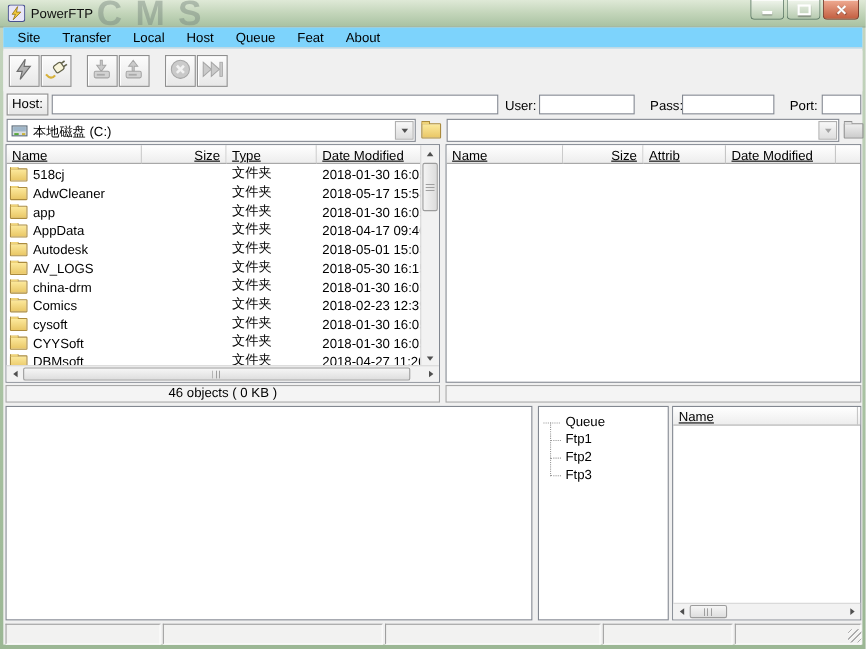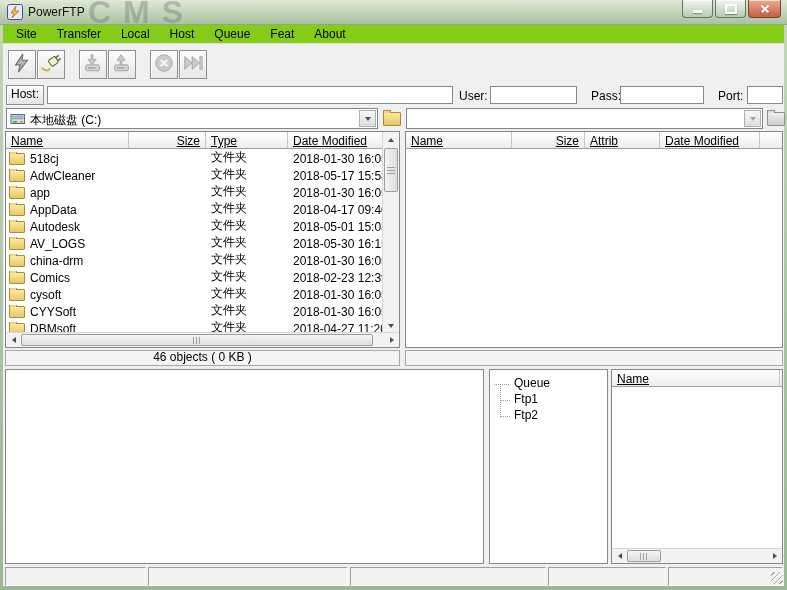--- a/index.html
+++ b/index.html
@@ -24,21 +24,21 @@
        background:linear-gradient(#f0f5ec,#b7cbb0);box-shadow:inset 0 1px 0 #ffffffaa;}
   .wbtn.close{background:linear-gradient(#efab92,#c35f41);border-color:#7c4030;width:31px;}
   .glyph-min{width:9px;height:3px;background:#fff;box-shadow:0 1px 1px #00000055;margin-top:6px;}
   .glyph-max{width:8px;height:6px;border:2px solid #fff;box-shadow:0 1px 1px #00000055;}
   .glyph-close{position:relative;width:10px;height:10px;}
   .glyph-close::before,.glyph-close::after{content:"";position:absolute;left:4px;top:0;
        width:2px;height:10px;background:#fff;box-shadow:0 1px 1px #00000066;}
   .glyph-close::before{transform:rotate(45deg);} .glyph-close::after{transform:rotate(-45deg);}
 
   
-  .menubar{position:absolute;left:3px;top:25px;width:781px;height:19px;background:#84cc16;
+  .menubar{position:absolute;left:3px;top:25px;width:781px;height:19px;background:#7dd3fc;
        border-bottom:1px solid #dcdcdc;display:flex;align-items:center;padding-left:3px;box-sizing:border-box;}
   .menu-item{padding:3px 10px;white-space:nowrap;}
 
   
   .toolbar{position:absolute;left:3px;top:46px;width:781px;height:37px;background:#f0f0f0;
        display:flex;align-items:center;padding-left:5px;box-sizing:border-box;}
   .tbtn{width:28px;height:29px;margin-right:1px;display:flex;align-items:center;justify-content:center;
        background:linear-gradient(#fcfcfc,#e7e7e7);border:1px solid #8f8f8f;box-shadow:inset 1px 1px 0 #fff;box-sizing:border-box;}
   .tbtn.group-start{margin-left:13px;}
 
@@ -389,20 +389,21 @@
 </div>
 
 <div class="strip" id="local-strip">46 objects ( 0 KB )</div>
 <div class="strip" id="remote-strip"></div>
 
 <div id="log-panel"></div>
 <div id="queue-tree">
     <div class="tree-item"><span class="tree-stub"></span><span>Queue</span></div>
     <div class="tree-item"><span class="tree-stub"></span><span>Ftp1</span></div>
     <div class="tree-item"><span class="tree-stub"></span><span>Ftp2</span></div>
+    <div class="tree-item"><span class="tree-stub"></span><span>Ftp3</span></div>
   </div>
 <div id="bottom-list">
   <div class="lheader" id="bottom-header">
       <div class="hcell" style="width: 168px;">Name</div>
       <div class="hcell fill"></div>
     </div>
   <div class="hscroll" id="bl-hscroll">
     <div class="hs-btn left">
         <span class="tri left"></span>
       </div>

